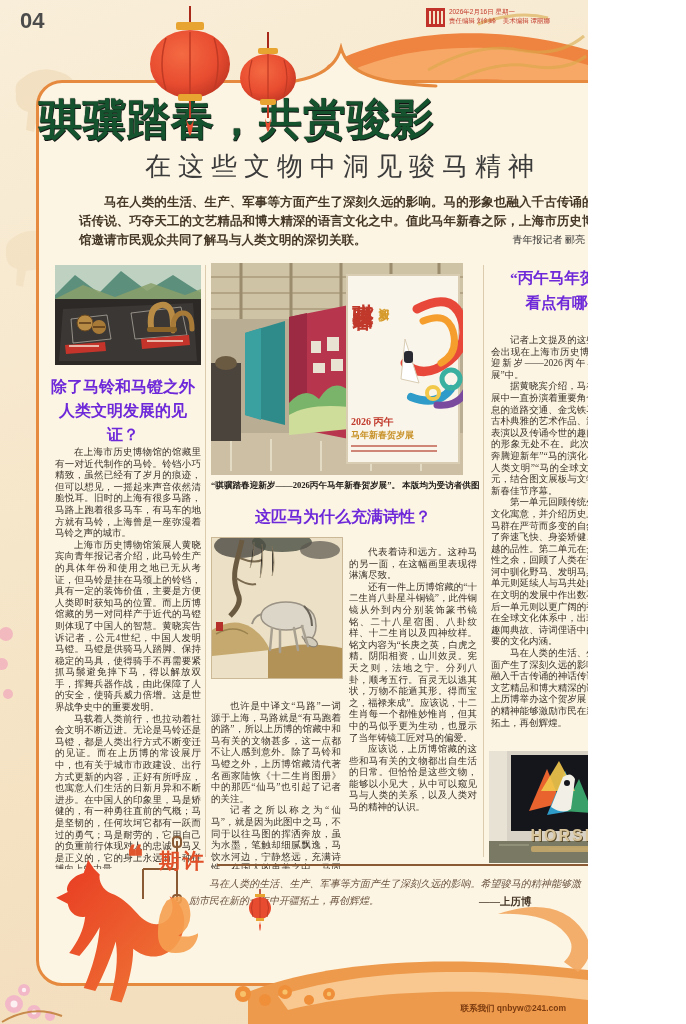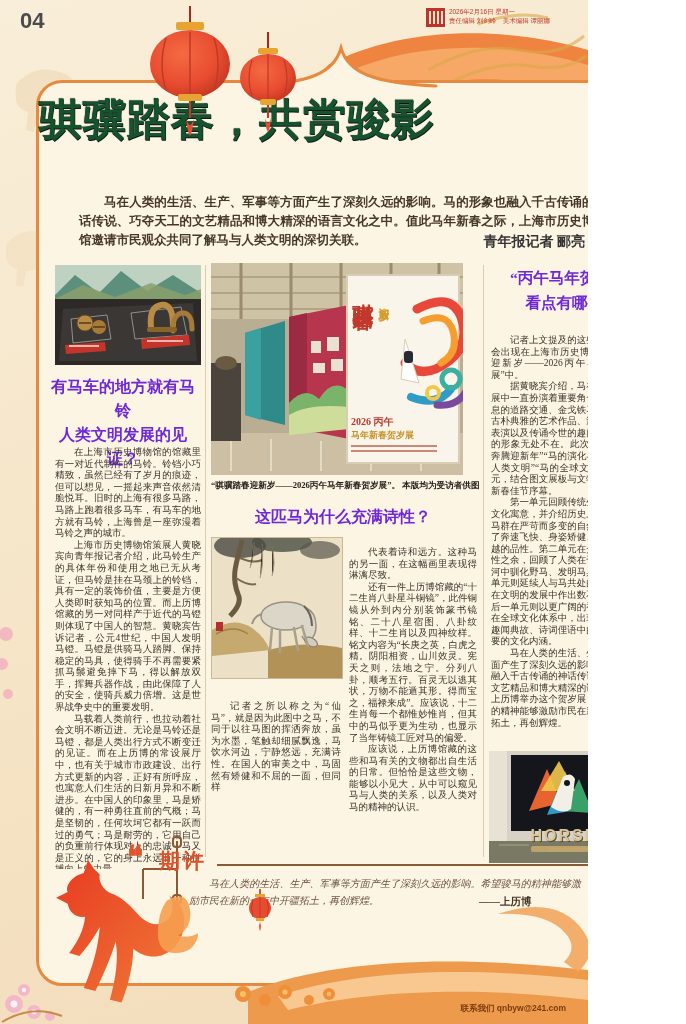--- a/index.html
+++ b/index.html
@@ -38,21 +38,21 @@
   
   #headline { position:absolute; left:0; right:0; top:8px; text-align:left;
     font-family:"Liberation Sans",sans-serif; font-size:43px; font-weight:900; color:#14532d;
     letter-spacing:1px; text-shadow:0 0 1px #141414, .6px .6px 0 #141414; }
   #subtitle { position:absolute; left:0; right:0; top:66px; text-align:center;
     font-family:"Liberation Sans",sans-serif; font-size:26px; font-weight:500; color:#3b3b3b;
     letter-spacing:7px; }
   #intro { position:absolute; left:40px; right:40px; top:110px; text-indent:2em;
     font-family:"Liberation Sans",sans-serif; font-size:12.5px; line-height:19px;
     font-weight:600; color:#463827; text-align:justify; }
-  #byline { position:absolute; right:62px; top:150px; font-size:14px; font-weight:700; color:#333; }
+  #byline { position:absolute; right:62px; top:150px; font-size:10px; font-weight:400; color:#333; }
 
   
   .colrule { position:absolute; width:1px; background:#dcccad; top:182px; height:592px; }
   #rule1 { left:166px; } #rule2 { left:444px; }
 
   
   .bodytext { text-align:justify; color:#3a322a; font-size:9.5px; line-height:11.6px;
     overflow:hidden;margin-top:12px; }
   .bodytext p { text-indent:2em; margin:0; }
   .art-head { text-align:center; font-weight:700; color:#6d28d9; }
@@ -182,20 +182,21 @@
   </svg>
 
   <div id="panel" class="abs">
 
     <svg id="panel-arch" viewBox="0 0 190 46">
       <path d="M2,44 C62,41 86,30 93,6 C100,30 126,41 188,44 L188,46 L2,46 Z" fill="#fdf5e3"></path>
       <path d="M2,43 C62,40 86,30 93,5 C100,30 126,40 188,43" fill="none" stroke="#e58a3f" stroke-width="3" stroke-linecap="round"></path>
     </svg>
 
     <div id="headline">骐骥踏春，共赏骏影</div>
+    <div id="subtitle">在这些文物中洞见骏马精神</div>
     <div id="intro">马在人类的生活、生产、军事等方面产生了深刻久远的影响。马的形象也融入千古传诵的神话传说、巧夺天工的文艺精品和博大精深的语言文化之中。值此马年新春之际，上海市历史博物馆邀请市民观众共同了解马与人类文明的深切关联。</div>
     <div id="byline">青年报记者 郦亮</div>
 
     <div class="colrule" id="rule1"></div>
     <div class="colrule" id="rule2"></div>
 
     <div id="photo-left">
       <svg width="146" height="100" viewBox="0 0 146 100">
         <rect x="0" y="0" width="146" height="34" fill="#bfd2c2"></rect>
         <path d="M0,30 L20,10 L44,28 L66,6 L92,26 L118,10 L146,28 L146,34 L0,34Z" fill="#5d8f7d"></path>
@@ -211,21 +212,21 @@
         <path d="M96,62 q-2,-20 10,-22 q12,-2 12,20" fill="none" stroke="#b98c46" stroke-width="6" stroke-linecap="round"></path>
         <path d="M118,66 q-1,-16 9,-18 q10,-1 10,16" fill="none" stroke="#a87a38" stroke-width="5" stroke-linecap="round"></path>
         <rect x="92" y="62" width="30" height="5" rx="2" fill="#8a6428"></rect>
         <path d="M10,80 l40,-3 1,9 -40,3z" fill="#c5342a"></path>
         <path d="M86,74 l48,-4 1,10 -48,4z" fill="#c5342a"></path>
         <rect x="14" y="80" width="30" height="2" fill="#f3d9c9" opacity=".8"></rect>
         <rect x="92" y="75" width="36" height="2" fill="#f3d9c9" opacity=".8"></rect>
       </svg>
     </div>
     <div id="head-left" class="art-head">
-      <div>有马车的地方就有马铃</div>
+      <div>除了马铃和马镫之外</div>
       <div>人类文明发展的见证？</div>
     </div>
     <div id="body-left" class="bodytext">
       <p>在上海市历史博物馆的馆藏里有一对近代制作的马铃。铃铛小巧精致，虽然已经有了岁月的痕迹，但可以想见，一摇起来声音依然清脆悦耳。旧时的上海有很多马路，马路上跑着很多马车，有马车的地方就有马铃，上海曾是一座弥漫着马铃之声的城市。</p>
       <p>上海市历史博物馆策展人黄晓宾向青年报记者介绍，此马铃生产的具体年份和使用之地已无从考证，但马铃是挂在马颈上的铃铛，具有一定的装饰价值，主要是方便人类即时获知马的位置。而上历博馆藏的另一对同样产于近代的马镫则体现了中国人的智慧。黄晓宾告诉记者，公元4世纪，中国人发明马镫。马镫是供骑马人踏脚、保持稳定的马具，使得骑手不再需要紧抓马鬃避免摔下马，得以解放双手，挥舞兵器作战，由此保障了人的安全，使骑兵威力倍增。这是世界战争史中的重要发明。</p>
       <p>马载着人类前行，也拉动着社会文明不断迈进。无论是马铃还是马镫，都是人类出行方式不断变迁的见证。而在上历博的常设展厅中，也有关于城市市政建设、出行方式更新的内容，正好有所呼应，也寓意人们生活的日新月异和不断进步。在中国人的印象里，马是矫健的，有一种勇往直前的气概；马是坚韧的，任何坎坷它都有一跃而过的勇气；马是耐劳的，它用自己的负重前行体现对人的忠诚；马又是正义的，它的身上永远有一种拼搏向上的力量。</p>
     </div>
 
     <div id="photo-mid">
       <svg width="252" height="212" viewBox="0 0 252 212">
@@ -298,20 +299,21 @@
         <ellipse cx="99" cy="104" rx="7" ry="4" fill="#d2ccbc" stroke="#8a8274" stroke-width="1.2" transform="rotate(28 99 104)"></ellipse>
         <path d="M92,68 q8,8 8,20" fill="none" stroke="#6a6458" stroke-width="2"></path>
         <g stroke="#a8a090" stroke-width="2.5" stroke-linecap="round">
           <path d="M60,90 l-2,22 M68,92 l0,22 M82,90 l4,22 M90,88 l6,20"></path>
         </g>
         <path d="M50,76 q-8,2 -10,10" fill="none" stroke="#9a9284" stroke-width="2"></path>
         <rect x="4" y="84" width="7" height="9" fill="#b5302a"></rect>
       </svg>
     </div>
     <div id="body-mid-a" class="bodytext">
+      <p>也许是中译文“马路”一词源于上海，马路就是“有马跑着的路”，所以上历博的馆藏中和马有关的文物甚多，这一点都不让人感到意外。除了马铃和马镫之外，上历博馆藏清代著名画家陆恢《十二生肖图册》中的那匹“仙马”也引起了记者的关注。</p>
       <p>记者之所以称之为“仙马”，就是因为此图中之马，不同于以往马图的挥洒奔放，虽为水墨，笔触却细腻飘逸，马饮水河边，宁静悠远，充满诗性。在国人的审美之中，马固然有矫健和不屈的一面，但同样</p>
     </div>
     <div id="body-mid-b" class="bodytext">
       <p>代表着诗和远方。这种马的另一面，在这幅画里表现得淋漓尽致。</p>
       <p>还有一件上历博馆藏的“十二生肖八卦星斗铜镜”，此件铜镜从外到内分别装饰篆书镜铭、二十八星宿图、八卦纹样、十二生肖以及四神纹样。铭文内容为“长庚之英，白虎之精。阴阳相资，山川效灵。宪天之则，法地之宁。分列八卦，顺考五行。百灵无以逃其状，万物不能遁其形。得而宝之，福禄来成”。应该说，十二生肖每一个都惟妙惟肖，但其中的马似乎更为生动，也显示了当年铸镜工匠对马的偏爱。</p>
       <p>应该说，上历博馆藏的这些和马有关的文物都出自生活的日常。但恰恰是这些文物，能够以小见大，从中可以窥见马与人类的关系，以及人类对马的精神的认识。</p>
     </div>
 
     <div id="head-right" class="art-head">
       <div>“丙午马年贺岁展”</div>

